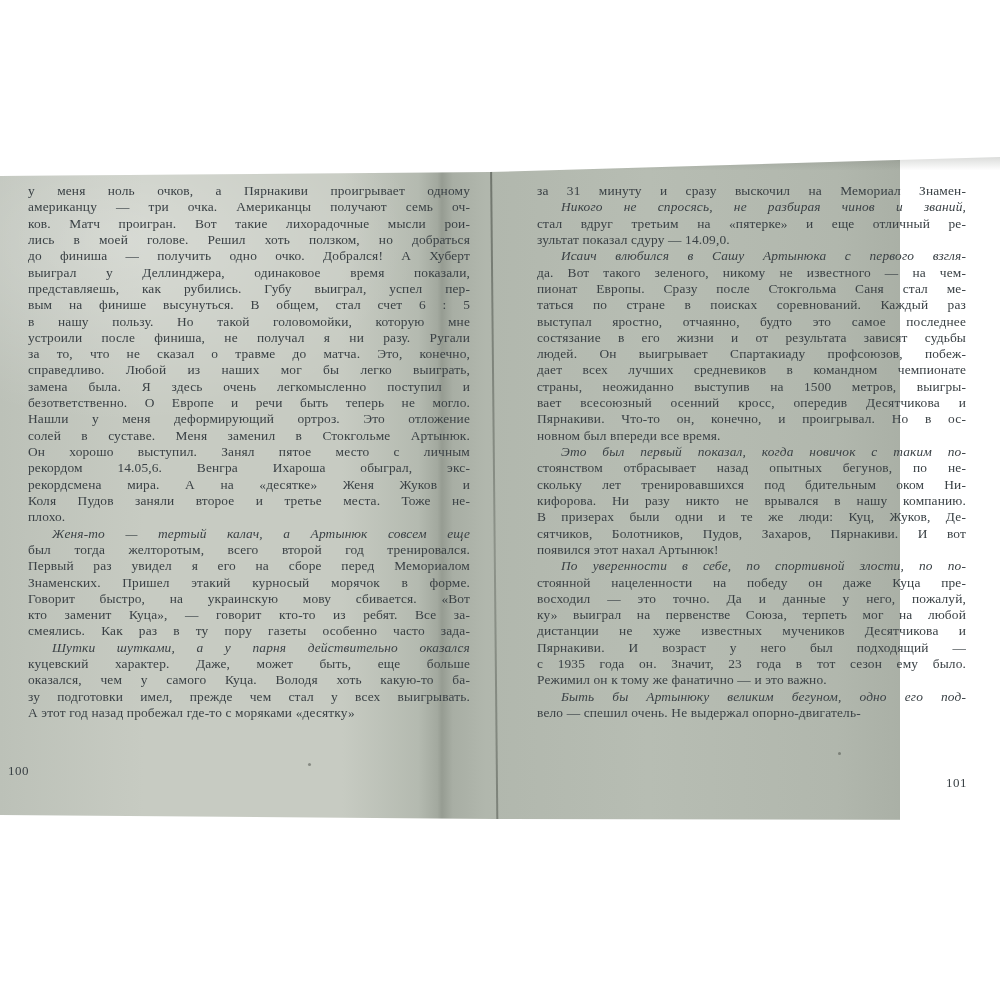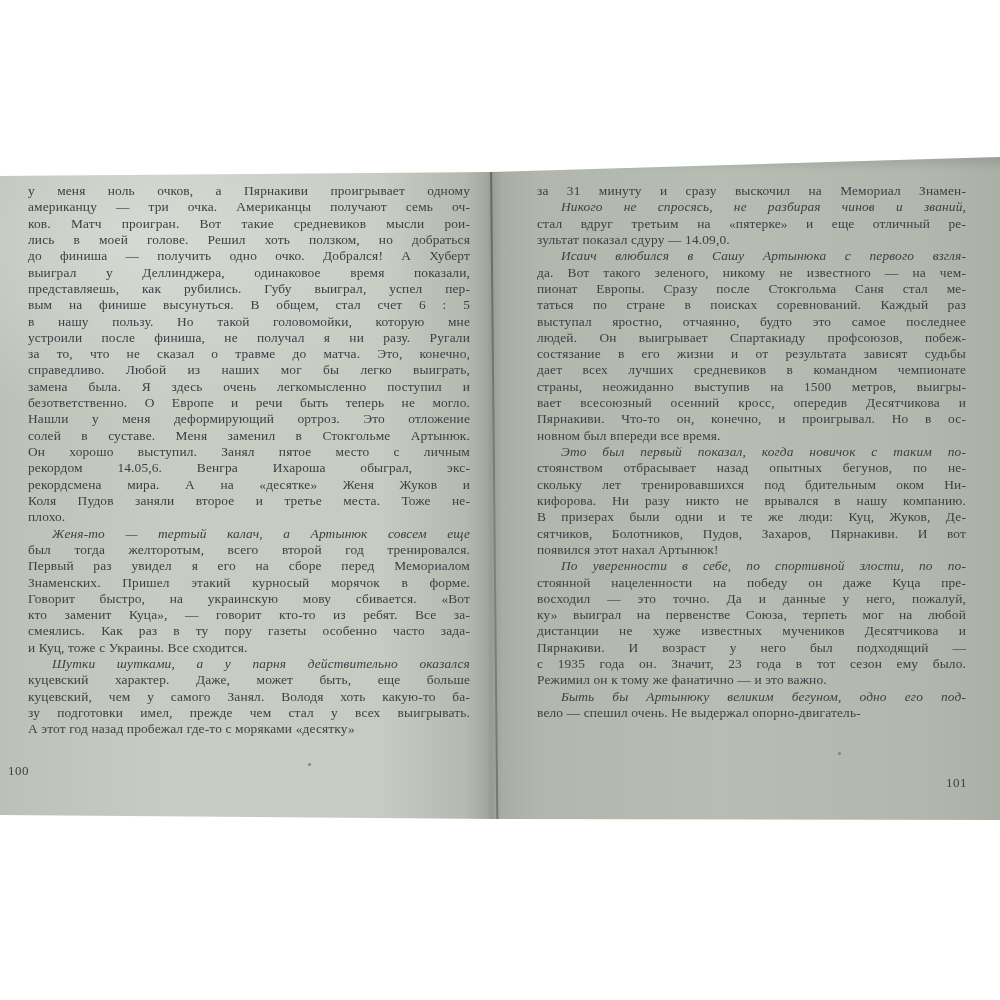--- a/index.html
+++ b/index.html
@@ -2,21 +2,21 @@
 <html><head>
 <meta charset="utf-8">
 <style>
   html,body{margin:0;padding:0;}
   body{
     width:1000px;height:1000px;position:relative;overflow:hidden;
     background:#ffffff;
     font-family:"Liberation Serif","DejaVu Serif",serif;
   }
   .book-photo{
-    position:absolute;left:0;top:0;width:1000px;height:1000px;
+    position:absolute;left:0;top:0;width:900px;height:1000px;
     clip-path:polygon(0 176px,490px 172px,1000px 157px,1000px 820px,495px 819px,0 815px);
     background:
       radial-gradient(ellipse 420px 260px at 14% 24%, rgba(255,255,255,0.30), rgba(255,255,255,0) 70%),
       linear-gradient(180deg, rgba(0,0,0,0.10) 0%, rgba(0,0,0,0) 4%, rgba(0,0,0,0) 88%, rgba(0,0,0,0.12) 100%),
       linear-gradient(90deg,
         var(--paper-left-edge) 0%,
         var(--paper-left) 16%,
         var(--paper-left) 38%,
         #b4bab0 46.5%,
         #a3a99f 48.6%,
@@ -59,21 +59,21 @@
 </head>
 <body style="--ink: #3a4145; --paper-left: #c7cbc2; --paper-left-edge: #bcc1b8; --paper-right: #b1b7ad; --paper-right2: #b7bdb3;">
 
 <div class="book-photo">
   <div class="photo-top-edge"></div>
   <div class="gutter-line"></div>
 
   <div class="page-text page-text-left" id="left-lines">
       <div class="ln">у меня ноль очков, а Пярнакиви проигрывает одному</div>
       <div class="ln">американцу — три очка. Американцы получают семь оч-</div>
-      <div class="ln">ков. Матч проигран. Вот такие средневиков мысли рои-</div>
+      <div class="ln">ков. Матч проигран. Вот такие лихорадочные мысли рои-</div>
       <div class="ln">лись в моей голове. Решил хоть ползком, но добраться</div>
       <div class="ln">до финиша — получить одно очко. Добрался! А Хуберт</div>
       <div class="ln">выиграл у Деллинджера, одинаковое время показали,</div>
       <div class="ln">представляешь, как рубились. Губу выиграл, успел пер-</div>
       <div class="ln">вым на финише высунуться. В общем, стал счет 6 : 5</div>
       <div class="ln">в нашу пользу. Но такой головомойки, которую мне</div>
       <div class="ln">устроили после финиша, не получал я ни разу. Ругали</div>
       <div class="ln">за то, что не сказал о травме до матча. Это, конечно,</div>
       <div class="ln">справедливо. Любой из наших мог бы легко выиграть,</div>
       <div class="ln">замена была. Я здесь очень легкомысленно поступил и</div>
@@ -85,40 +85,39 @@
       <div class="ln">рекордсмена мира. А на «десятке» Женя Жуков и</div>
       <div class="ln">Коля Пудов заняли второе и третье места. Тоже не-</div>
       <div class="ln end">плохо.</div>
       <div class="ln ind">Женя-то — тертый калач, а Артынюк совсем еще</div>
       <div class="ln">был тогда желторотым, всего второй год тренировался.</div>
       <div class="ln">Первый раз увидел я его на сборе перед Мемориалом</div>
       <div class="ln">Знаменских. Пришел этакий курносый морячок в форме.</div>
       <div class="ln">Говорит быстро, на украинскую мову сбивается. «Вот</div>
       <div class="ln">кто заменит Куца», — говорит кто-то из ребят. Все за-</div>
       <div class="ln">смеялись. Как раз в ту пору газеты особенно часто зада-</div>
-      <div class="ln end">и Куц, тоже с Украины. Все сходится.</div>
       <div class="ln ind">Шутки шутками, а у парня действительно оказался</div>
       <div class="ln">куцевский характер. Даже, может быть, еще больше</div>
-      <div class="ln">куцевский, чем у самого Занял. Володя хоть какую-то ба-</div>
+      <div class="ln">оказался, чем у самого Куца. Володя хоть какую-то ба-</div>
       <div class="ln">зу подготовки имел, прежде чем стал у всех выигрывать.</div>
       <div class="ln end">А этот год назад пробежал где-то с моряками «десятку»</div>
     </div>
 
   <div class="page-text page-text-right" id="right-lines">
       <div class="ln">за 31 минуту и сразу выскочил на Мемориал Знамен-</div>
       <div class="ln ind">Никого не спросясь, не разбирая чинов и званий,</div>
       <div class="ln">стал вдруг третьим на «пятерке» и еще отличный ре-</div>
       <div class="ln end">зультат показал сдуру — 14.09,0.</div>
       <div class="ln ind">Исаич влюбился в Сашу Артынюка с первого взгля-</div>
       <div class="ln">да. Вот такого зеленого, никому не известного — на чем-</div>
       <div class="ln">пионат Европы. Сразу после Стокгольма Саня стал ме-</div>
       <div class="ln">таться по стране в поисках соревнований. Каждый раз</div>
       <div class="ln">выступал яростно, отчаянно, будто это самое последнее</div>
+      <div class="ln">состязание в его жизни и от результата зависят судьбы</div>
       <div class="ln">людей. Он выигрывает Спартакиаду профсоюзов, побеж-</div>
-      <div class="ln">состязание в его жизни и от результата зависят судьбы</div>
       <div class="ln">дает всех лучших средневиков в командном чемпионате</div>
       <div class="ln">страны, неожиданно выступив на 1500 метров, выигры-</div>
       <div class="ln">вает всесоюзный осенний кросс, опередив Десятчикова и</div>
       <div class="ln">Пярнакиви. Что-то он, конечно, и проигрывал. Но в ос-</div>
       <div class="ln end">новном был впереди все время.</div>
       <div class="ln ind">Это был первый показал, когда новичок с таким по-</div>
       <div class="ln">стоянством отбрасывает назад опытных бегунов, по не-</div>
       <div class="ln">скольку лет тренировавшихся под бдительным оком Ни-</div>
       <div class="ln">кифорова. Ни разу никто не врывался в нашу компанию.</div>
       <div class="ln">В призерах были одни и те же люди: Куц, Жуков, Де-</div>

